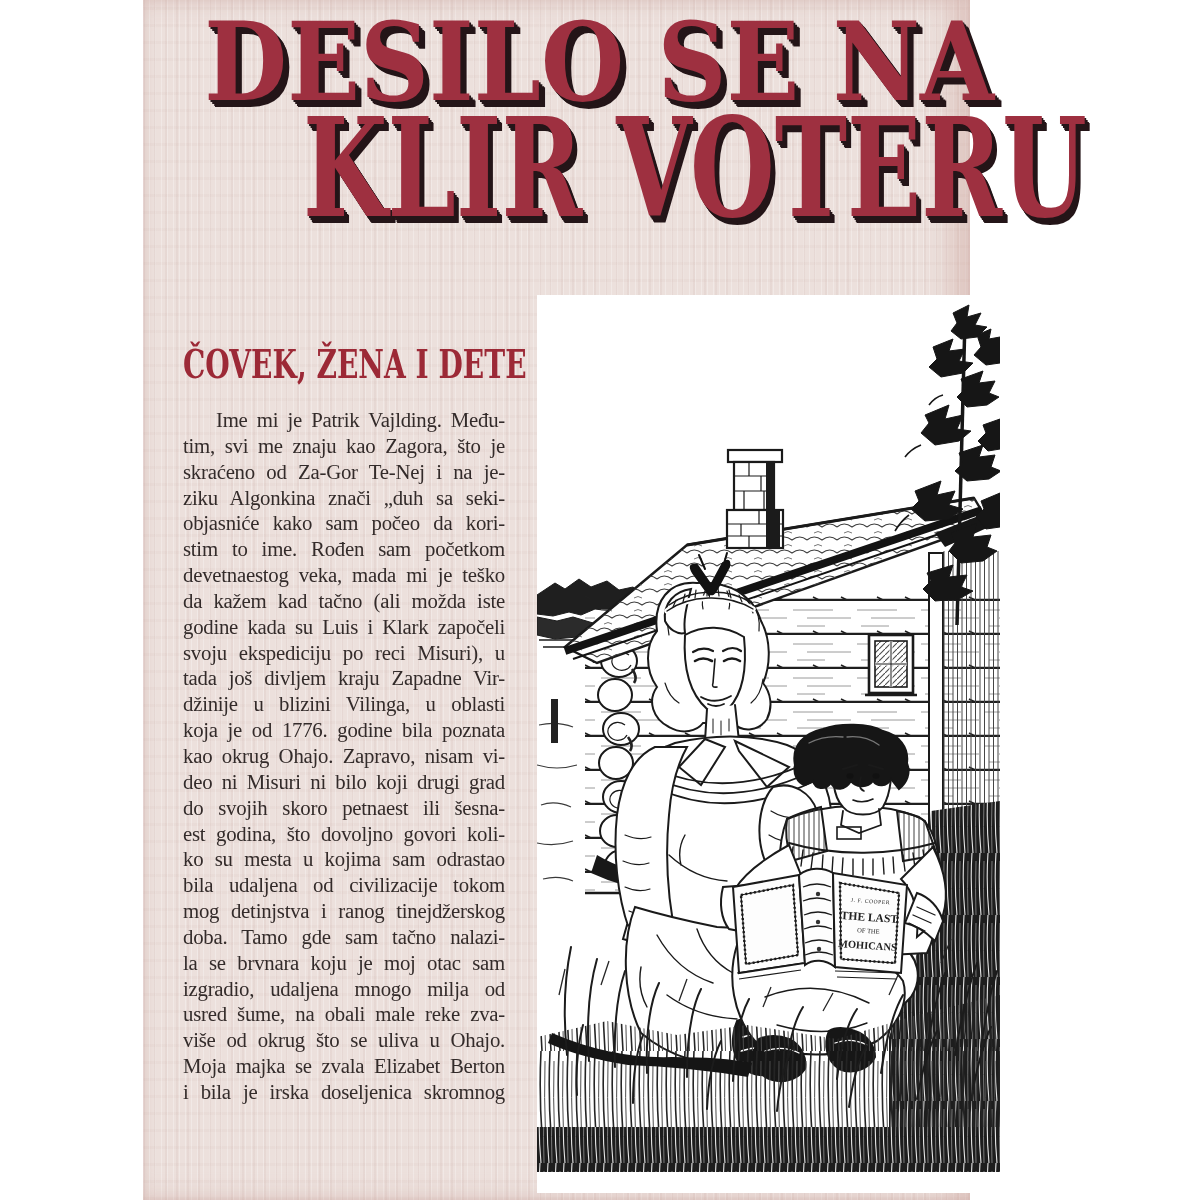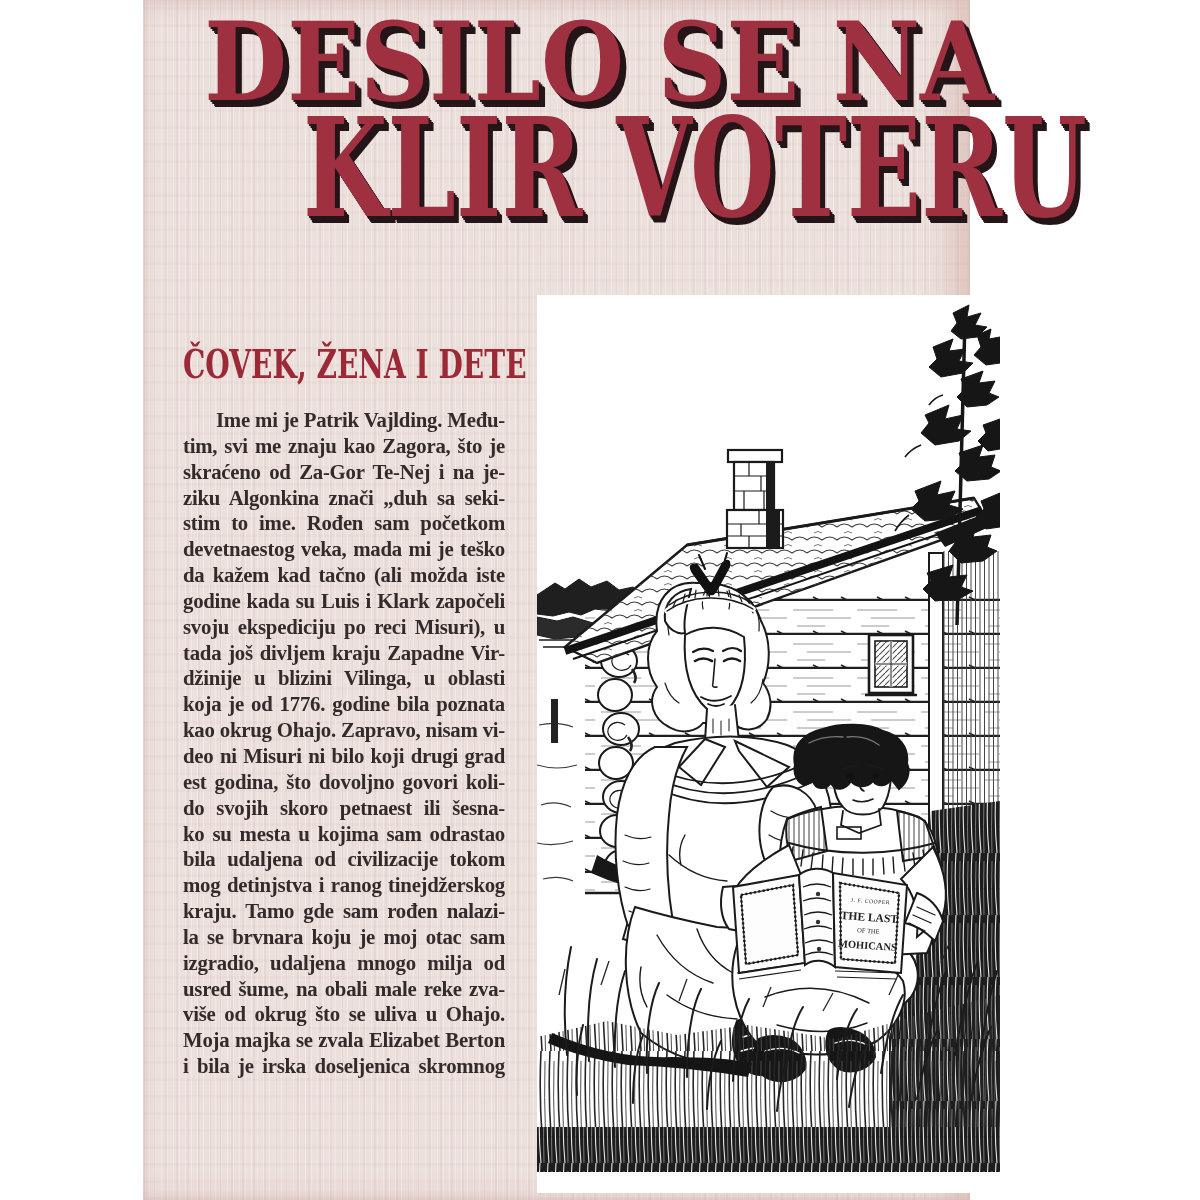--- a/index.html
+++ b/index.html
@@ -30,21 +30,21 @@
   .t2 .tx{transform:scaleX(.71);}
   .subtitle{
     position:absolute;left:40px;top:345px;white-space:nowrap;
     font-family:"DejaVu Serif", serif;font-weight:bold;font-size:39px;line-height:1;
     color:var(--subtitleRed,#9c2936);letter-spacing:0px;
     transform:scaleX(.72);transform-origin:left top;}
   .bodycol{
     position:absolute;left:40px;top:407px;width:322px;
     font-size:20.8px;line-height:25.85px;letter-spacing:-0.25px;
     color:var(--bodyText,#332b2a);}
-  .bl{white-space:nowrap;text-align:justify;text-align-last:justify;height:25.85px;font-weight:bold;}
+  .bl{white-space:nowrap;text-align:justify;text-align-last:justify;height:25.85px;}
   .bl.indent{padding-left:33px;}
   .illu{
     position:absolute;left:394px;top:295px;width:463px;height:898px;
     background:#ffffff;}
   .illu svg{display:block;width:463px;height:898px;}
 </style>
 </head>
 <body>
 
 <div class="paper">
@@ -54,36 +54,37 @@
     <div class="t-line t2"><span class="tx">KLIR VOTERU</span></div>
   </div>
 
   <div class="subtitle">ČOVEK, ŽENA I DETE</div>
 
   <div class="bodycol" id="bodycol">
       <div class="bl indent">Ime mi je Patrik Vajlding. Među-</div>
       <div class="bl">tim, svi me znaju kao Zagora, što je</div>
       <div class="bl">skraćeno od Za-Gor Te-Nej i na je-</div>
       <div class="bl">ziku Algonkina znači „duh sa seki-</div>
+      <div class="bl">objasniće kako sam počeo da kori-</div>
       <div class="bl">stim to ime. Rođen sam početkom</div>
       <div class="bl">devetnaestog veka, mada mi je teško</div>
       <div class="bl">da kažem kad tačno (ali možda iste</div>
       <div class="bl">godine kada su Luis i Klark započeli</div>
       <div class="bl">svoju ekspediciju po reci Misuri), u</div>
       <div class="bl">tada još divljem kraju Zapadne Vir-</div>
       <div class="bl">džinije u blizini Vilinga, u oblasti</div>
       <div class="bl">koja je od 1776. godine bila poznata</div>
       <div class="bl">kao okrug Ohajo. Zapravo, nisam vi-</div>
       <div class="bl">deo ni Misuri ni bilo koji drugi grad</div>
+      <div class="bl">do svojih skoro petnaest ili šesna-</div>
       <div class="bl">est godina, što dovoljno govori koli-</div>
-      <div class="bl">do svojih skoro petnaest ili šesna-</div>
       <div class="bl">ko su mesta u kojima sam odrastao</div>
       <div class="bl">bila udaljena od civilizacije tokom</div>
       <div class="bl">mog detinjstva i ranog tinejdžerskog</div>
-      <div class="bl">kraju. Tamo gde sam rođen nalazi-</div>
+      <div class="bl">doba. Tamo gde sam tačno nalazi-</div>
       <div class="bl">la se brvnara koju je moj otac sam</div>
       <div class="bl">izgradio, udaljena mnogo milja od</div>
       <div class="bl">usred šume, na obali male reke zva-</div>
       <div class="bl">više od okrug što se uliva u Ohajo.</div>
       <div class="bl">Moja majka se zvala Elizabet Berton</div>
       <div class="bl">i bila je irska doseljenica skromnog</div>
     </div>
 
   <div class="illu">
     <svg viewBox="0 0 463 898" xmlns="http://www.w3.org/2000/svg">

